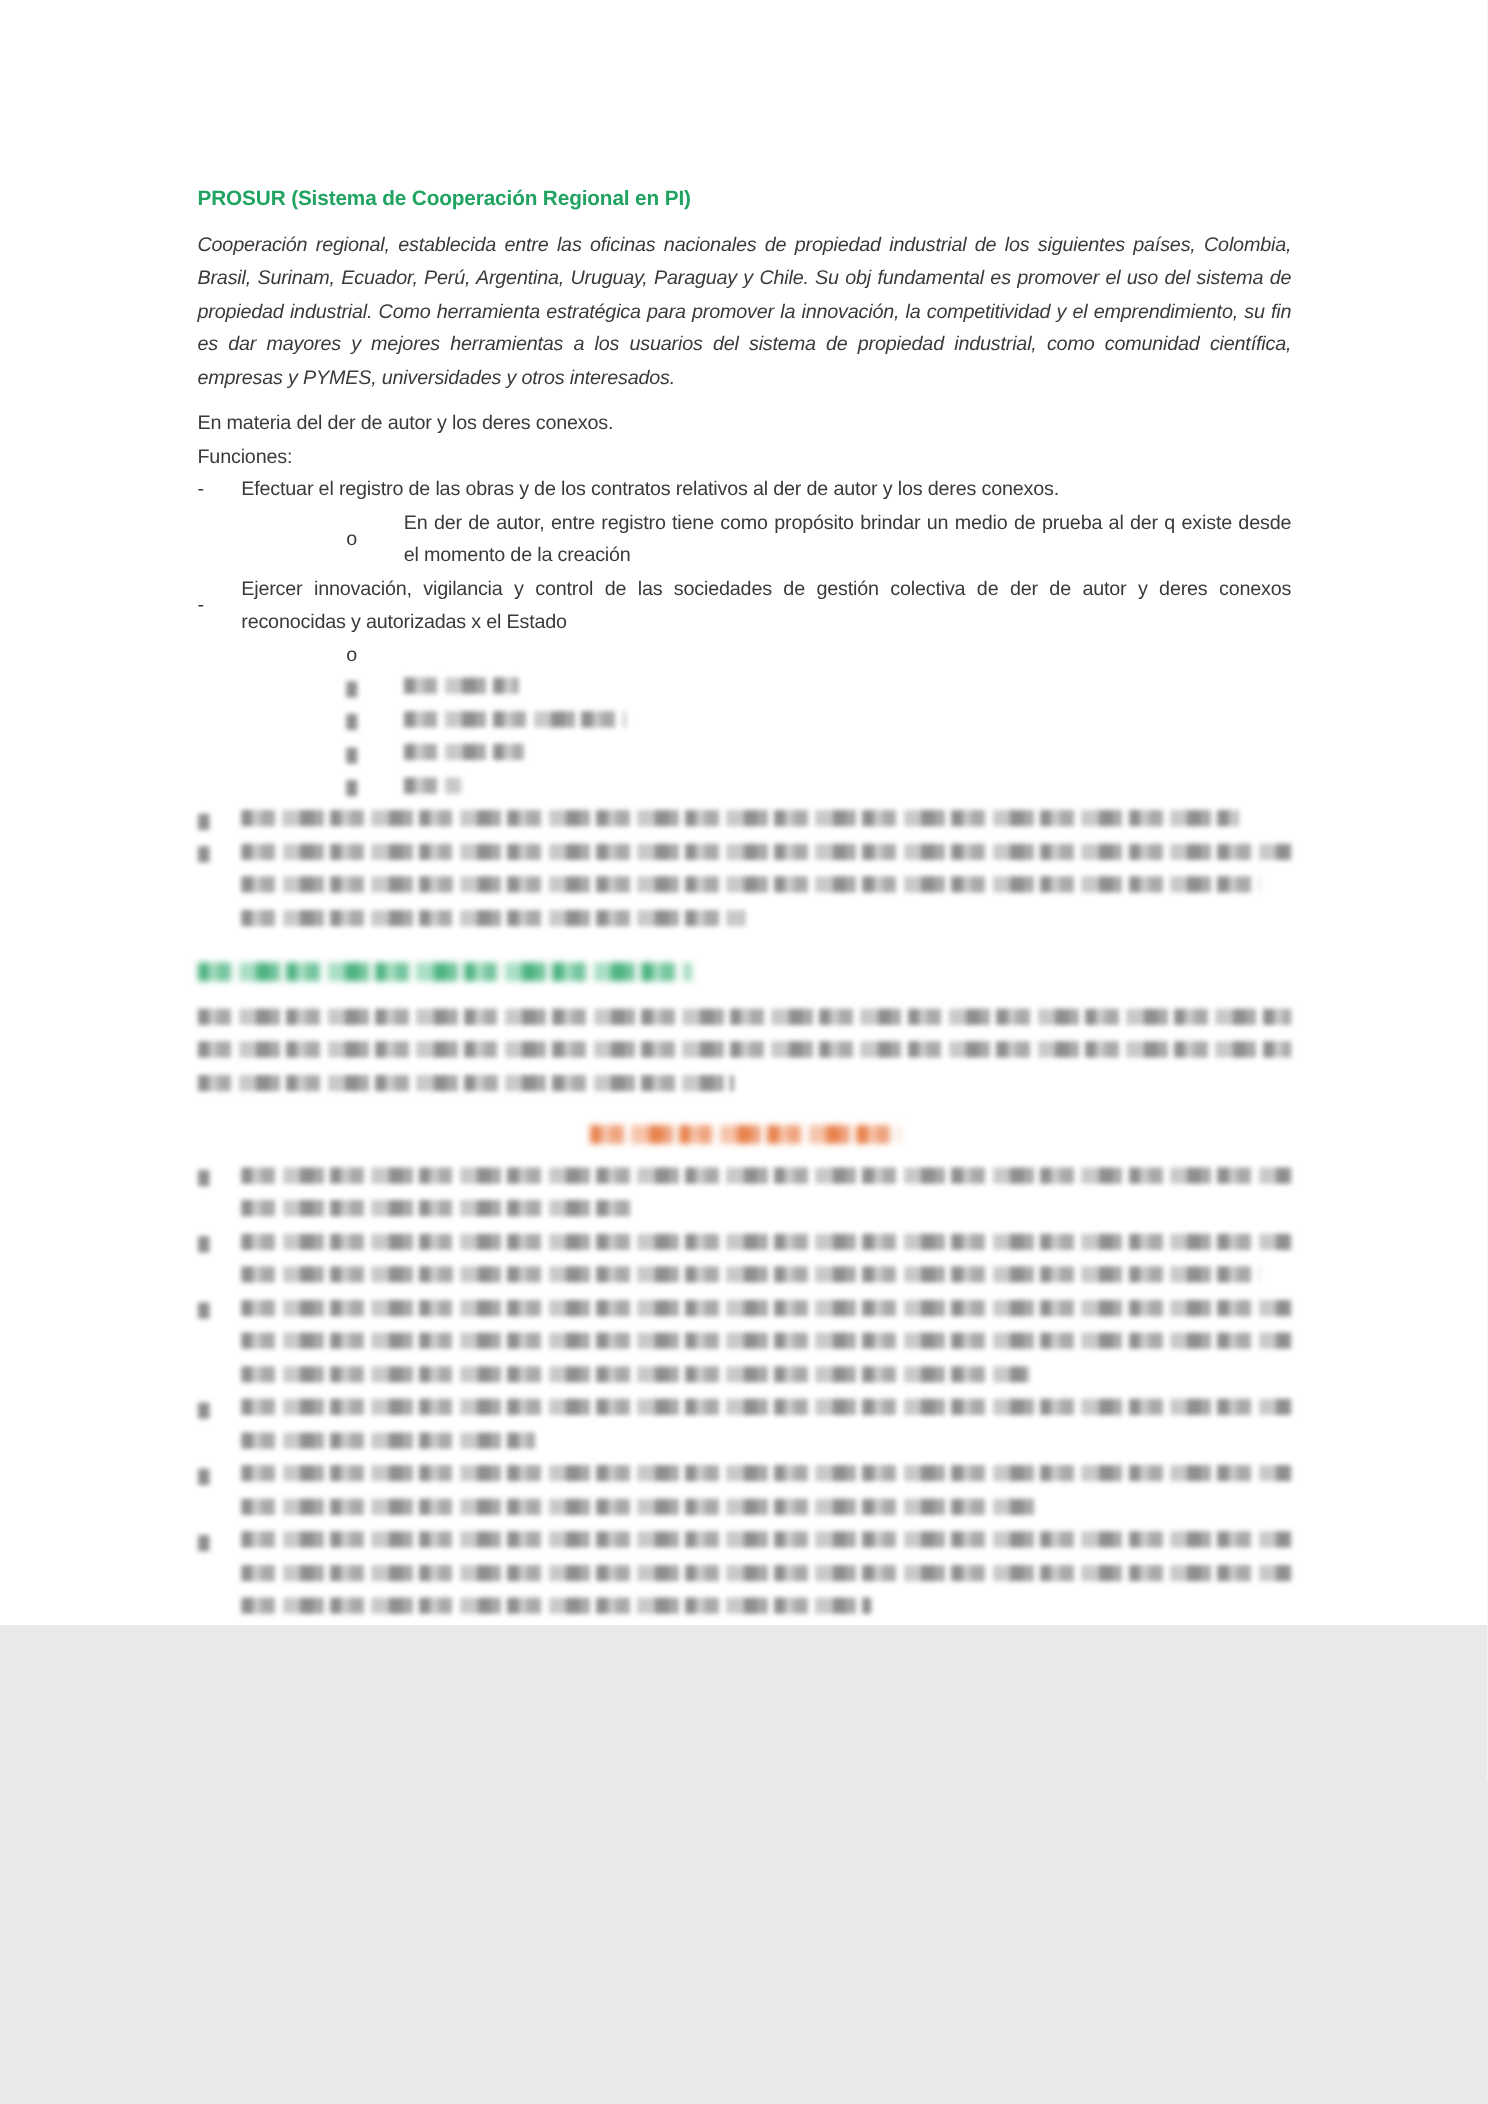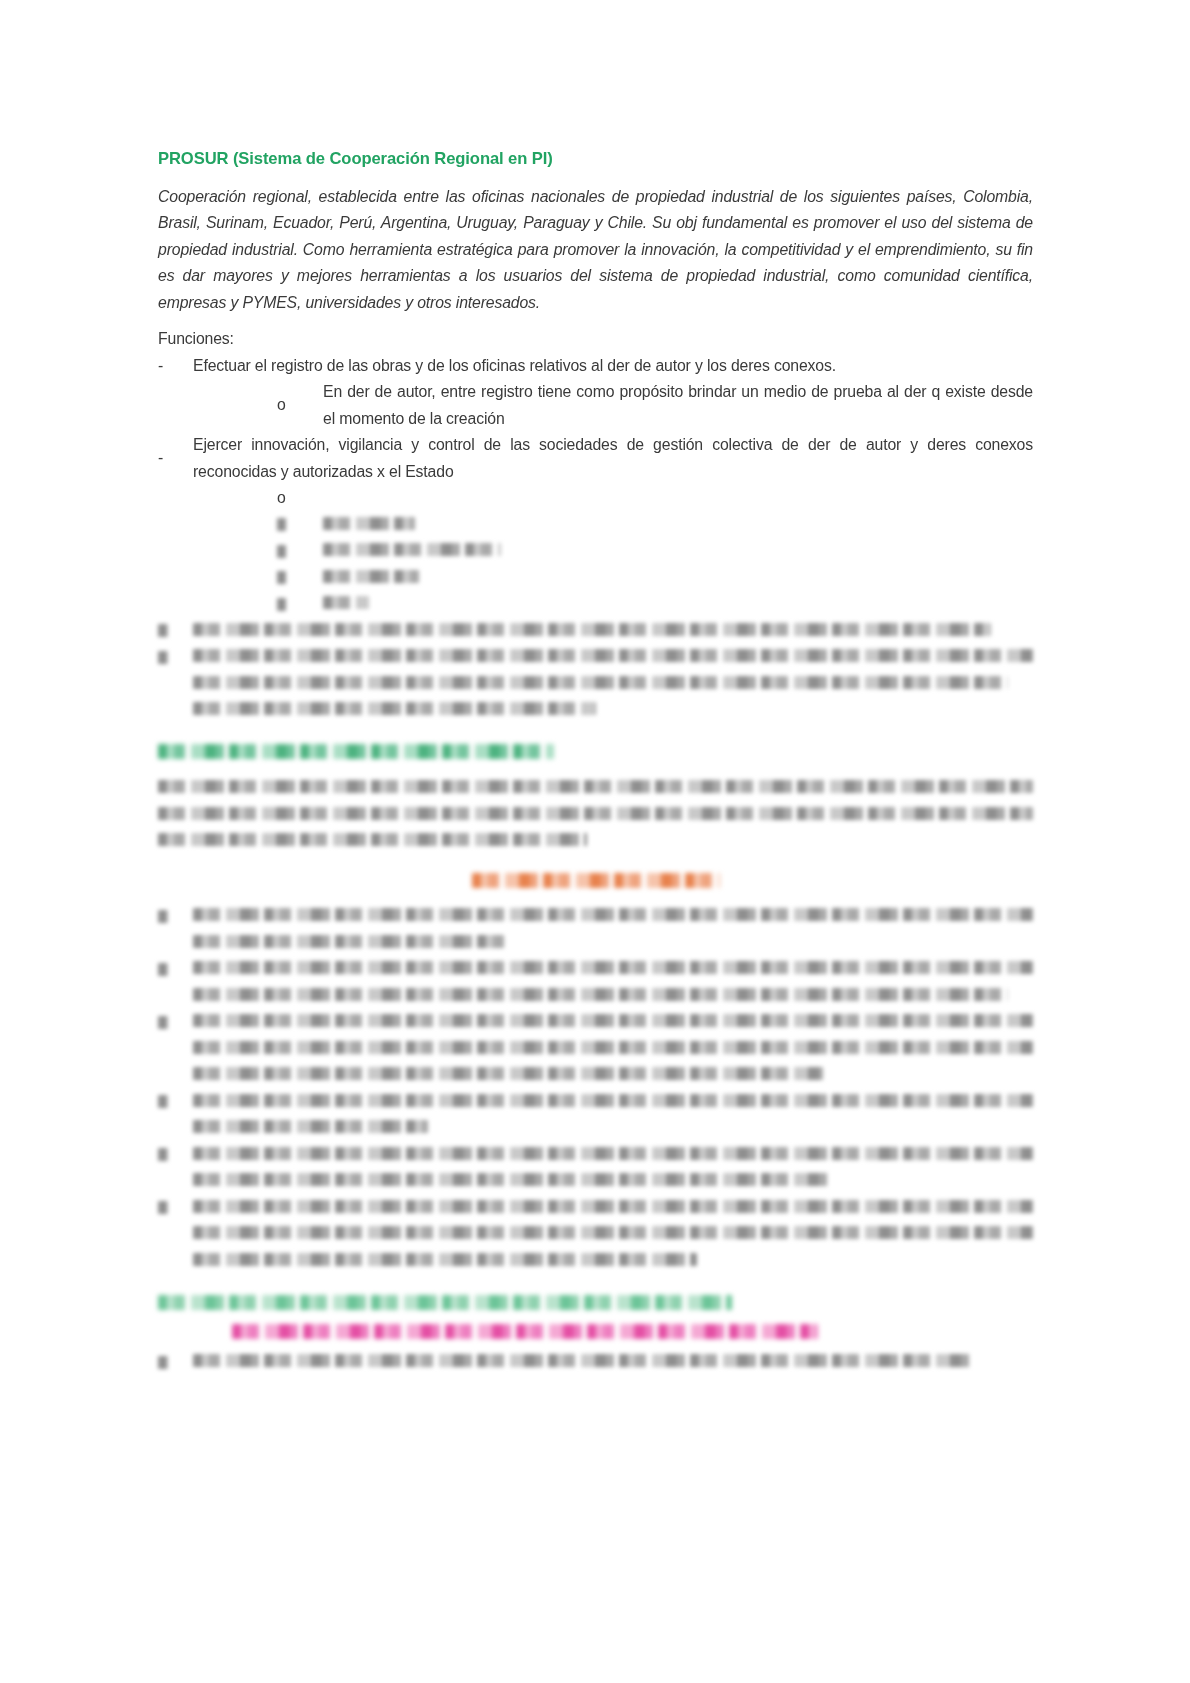--- a/index.html
+++ b/index.html
@@ -1,17 +1,17 @@
 <!DOCTYPE html>
 <html><head>
 <meta charset="utf-8">
 <style>
   html,body{margin:0;padding:0;background:#e9e9e9;}
   .page{
-    width:1190px;height:1683px;box-sizing:border-box;
+    width:1190px;height:1300px;box-sizing:border-box;
     background:#ffffff;margin:0 auto;
     padding:146px 157px 0 158px;
     font-family:"Liberation Sans",sans-serif;
     font-size:15.8px;letter-spacing:-0.15px;
     line-height:26.5px;color:#3a3a3a;
   }
   h2{font-size:16.6px;font-weight:bold;color:#21A362;margin:0 0 11px;letter-spacing:-0.1px;}
   h2.mt{margin-top:19px;}
   p{margin:0;}
   p.just{text-align:justify;margin:0 0 10px;font-style:italic;}
@@ -48,26 +48,27 @@
 </head>
 <body>
 
 <div class="page">
 
   <h2>PROSUR (Sistema de Cooperación Regional en PI)</h2>
 
   <p class="just">Cooperación regional, establecida entre las oficinas nacionales de propiedad industrial de los siguientes países, Colombia, Brasil, Surinam, Ecuador, Perú, Argentina, Uruguay, Paraguay y Chile. Su obj fundamental es promover el uso del sistema de propiedad industrial. Como herramienta estratégica para promover la innovación, la competitividad y el emprendimiento, su fin es dar mayores y mejores herramientas a los usuarios del sistema de propiedad industrial, como comunidad científica, empresas y PYMES, universidades y otros interesados.</p>
 
 
+  <p>En materia del der de autor y los deres conexos.</p>
   <p>Funciones:</p>
 
   <div class="list">
     <div class="drow">
       <span class="mk">-</span>
-      <span class="tcol just">Efectuar el registro de las obras y de los oficinas relativos al der de autor y los deres conexos.</span>
+      <span class="tcol just">Efectuar el registro de las obras y de los contratos relativos al der de autor y los deres conexos.</span>
     </div>
     <div class="drow sub">
       <span class="mk">o</span>
       <span class="tcol just">En der de autor, entre registro tiene como propósito brindar un medio de prueba al der q existe desde el momento de la creación</span>
     </div>
     <div class="drow">
       <span class="mk">-</span>
       <span class="tcol just">Ejercer innovación, vigilancia y control de las sociedades de gestión colectiva de der de autor y deres conexos reconocidas y autorizadas x el Estado</span>
     </div>
     <div class="drow sub">

